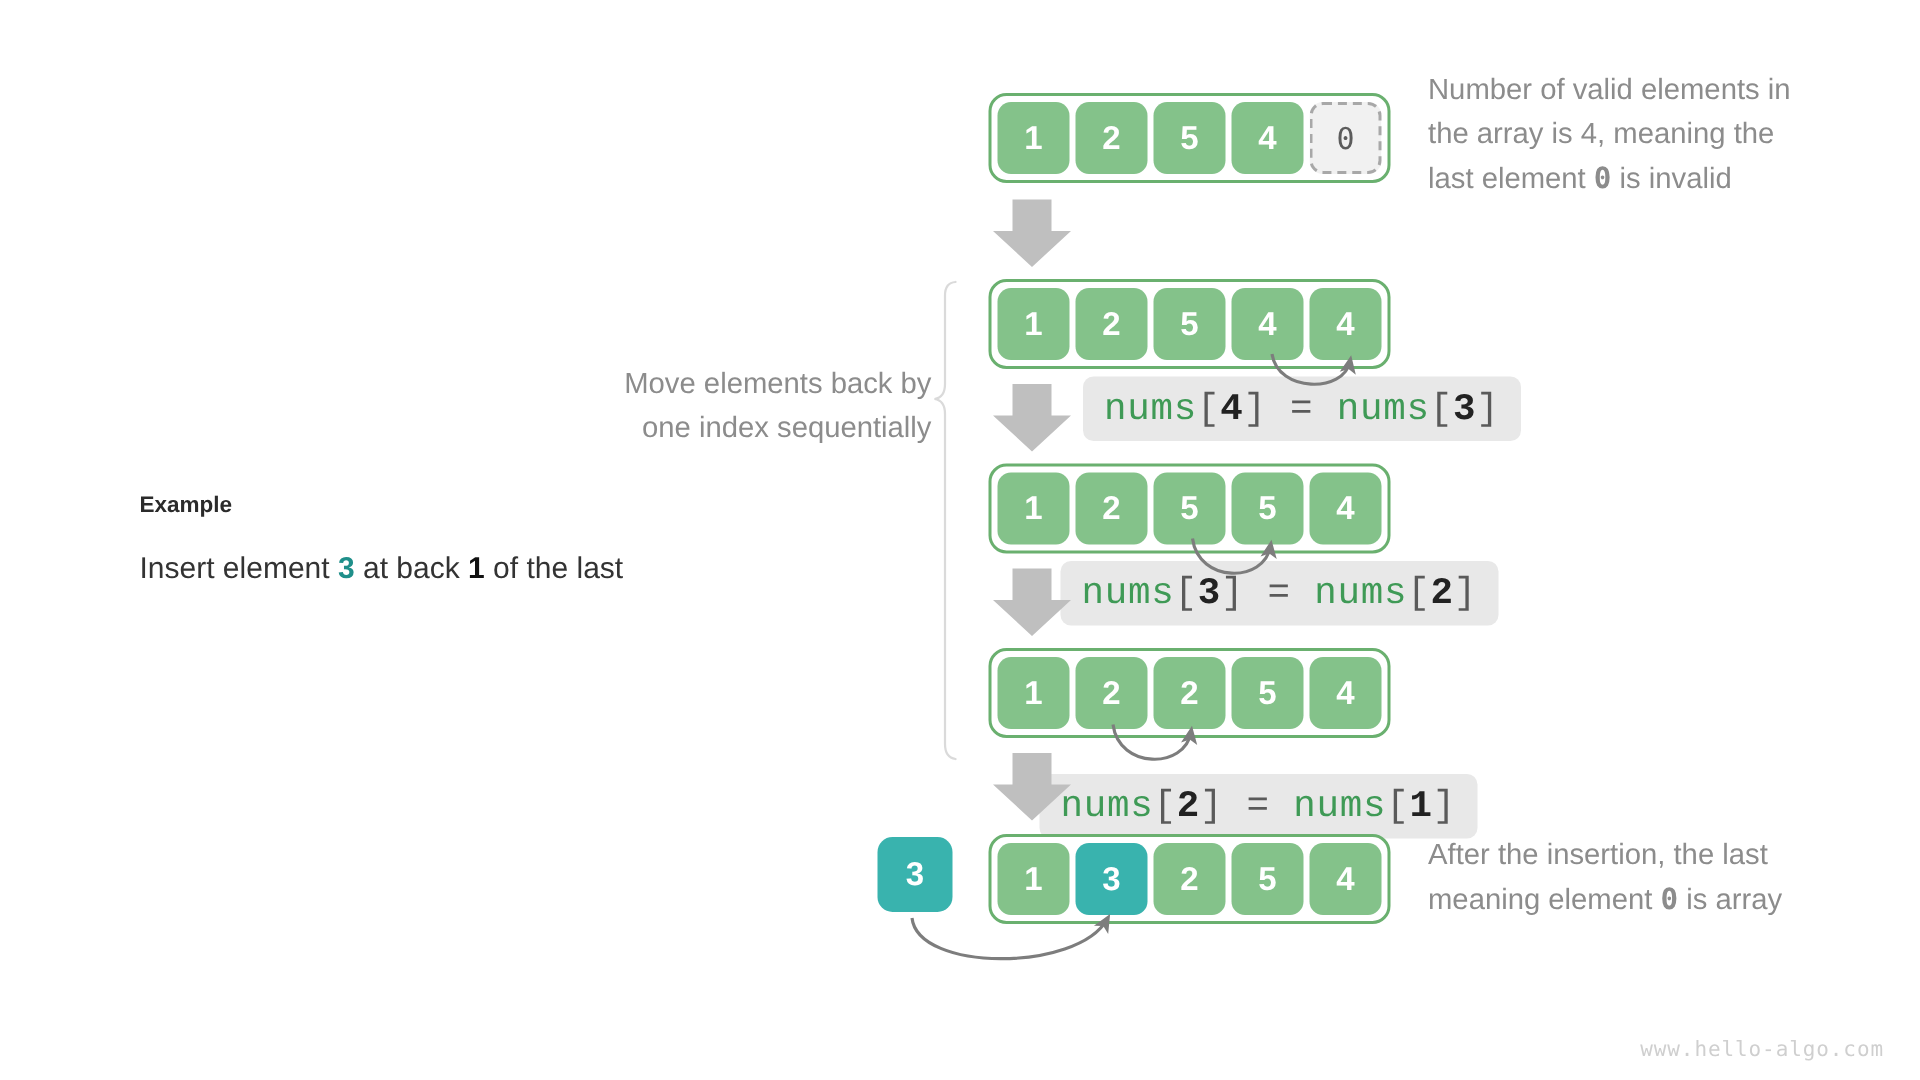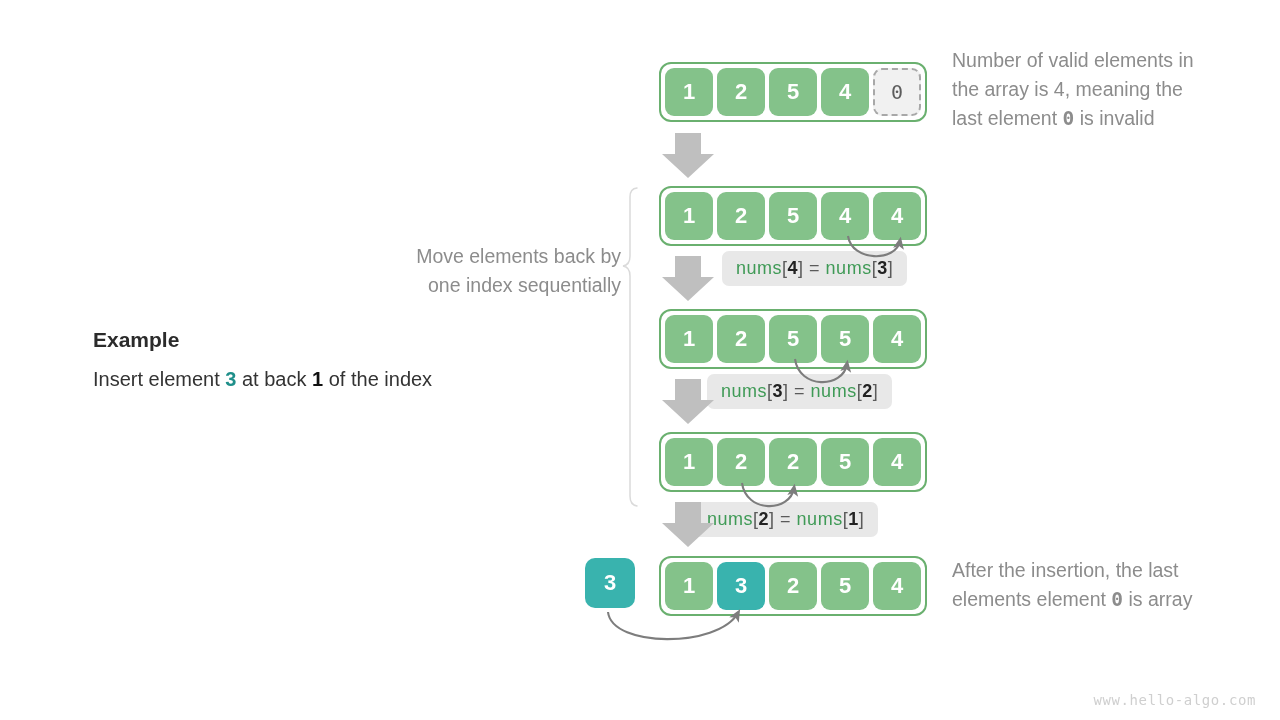--- a/index.html
+++ b/index.html
@@ -72,22 +72,22 @@
     align-items: center;
     justify-content: center;
   }
 
   
   .code-chip {
     position: absolute;
     background: #e8e8e8;
     border-radius: 7px;
     padding: 7px 14px;
-    font-family: Liberation Sans, sans-serif;
-    font-size: 18px;
+    font-family: Liberation Mono, monospace;
+    font-size: 25px;
     letter-spacing: 0.5px;
     white-space: nowrap;
     color: #3a3a3a;
     box-sizing: border-box;
   }
   .code-chip .id { color: #3f9a56; }
   .code-chip .brk { color: #5a5a5a; }
   .code-chip .idx { color: #222222; font-weight: 700; }
   .code-chip .eq  { color: #5a5a5a; }
   .code-chip .val { color: #1f8f8a; font-weight: 700; }
@@ -104,21 +104,21 @@
     font-family: "DejaVu Sans Mono", monospace;
     font-weight: 700;
     color: #8c8c8c;
   }
 
   
   .example-title {
     position: absolute;
     left: 93px;
     top: 328px;
-    font-size: 21px;
+    font-size: 15px;
     font-weight: 700;
     color: #2b2b2b;
   }
   .example-body {
     position: absolute;
     left: 93px;
     top: 368px;
     font-size: 20px;
     color: #333333;
     white-space: nowrap;
@@ -196,45 +196,45 @@
   </div>
 
   <div class="array-row" id="row3" style="left:659px; top:432px;">
     <div class="cell">1</div>
     <div class="cell">2</div>
     <div class="cell">2</div>
     <div class="cell">5</div>
     <div class="cell">4</div>
   </div>
 
-  <div class="code-chip" style="left:693px; top:502px;">
+  <div class="code-chip" style="left:693px; top:516px;">
     <span class="id">nums</span><span class="brk">[</span><span class="idx">2</span><span class="brk">]</span>&nbsp;<span class="eq">=</span>&nbsp;<span class="id">nums</span><span class="brk">[</span><span class="idx">1</span><span class="brk">]</span>
   </div>
 
   <div class="solo-box" style="left:585px; top:558px;">
     <span>3</span>
   </div>
 
   <div class="array-row" id="row4" style="left:659px; top:556px;">
     <div class="cell">1</div>
     <div class="cell teal">3</div>
     <div class="cell">2</div>
     <div class="cell">5</div>
     <div class="cell">4</div>
   </div>
 
 
   <div class="note" style="left:952px; top:556px; width:310px;">
     <span>After the insertion, the last</span><br>
-    <span>elements element </span><span class="mono0">0</span><span> is array</span>
+    <span>meaning element </span><span class="mono0">0</span><span> is array</span>
   </div>
 
   <div class="example-title">Example</div>
   <div class="example-body">
-    <span>Insert element </span><span class="teal-num">3</span><span> at back </span><span class="bold-num">1</span><span> of the index</span>
+    <span>Insert element </span><span class="teal-num">3</span><span> at back </span><span class="bold-num">1</span><span> of the last</span>
   </div>
 
   <div class="footer">www.hello-algo.com</div>
 
   <svg class="overlay" viewBox="0 0 1280 720">
     <defs>
       <marker id="curveHead" markerWidth="7" markerHeight="7" refX="4.2" refY="3.2" orient="auto" markerUnits="strokeWidth">
         <path d="M0.4,0.6 L6.2,3.2 L0.4,5.8 L1.8,3.2 Z" fill="#7d7d7d"></path>
       </marker>
     </defs>

